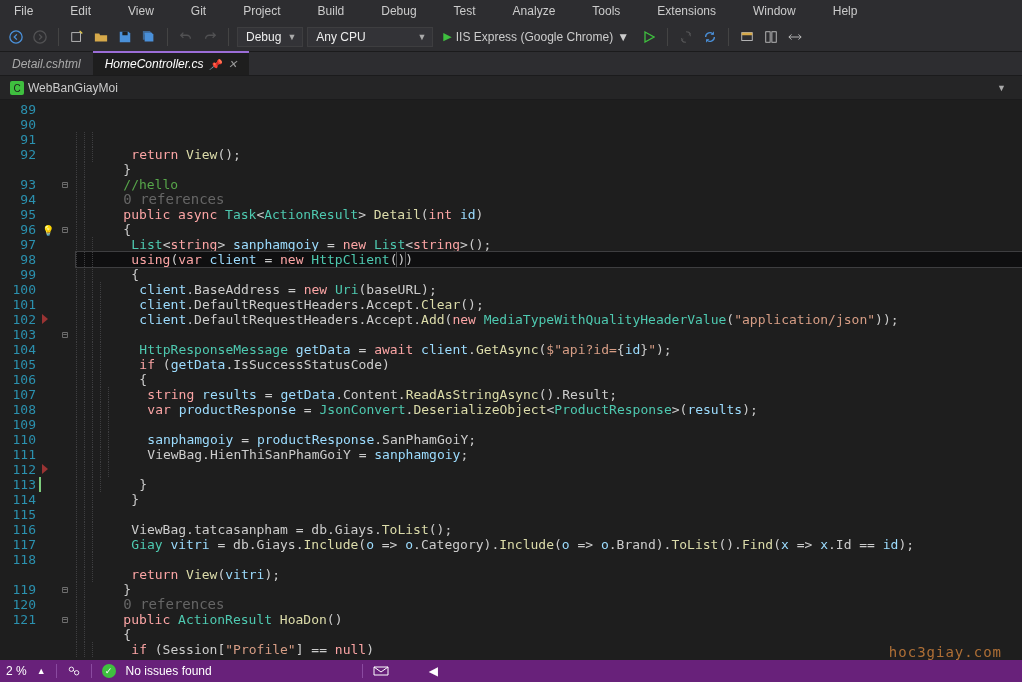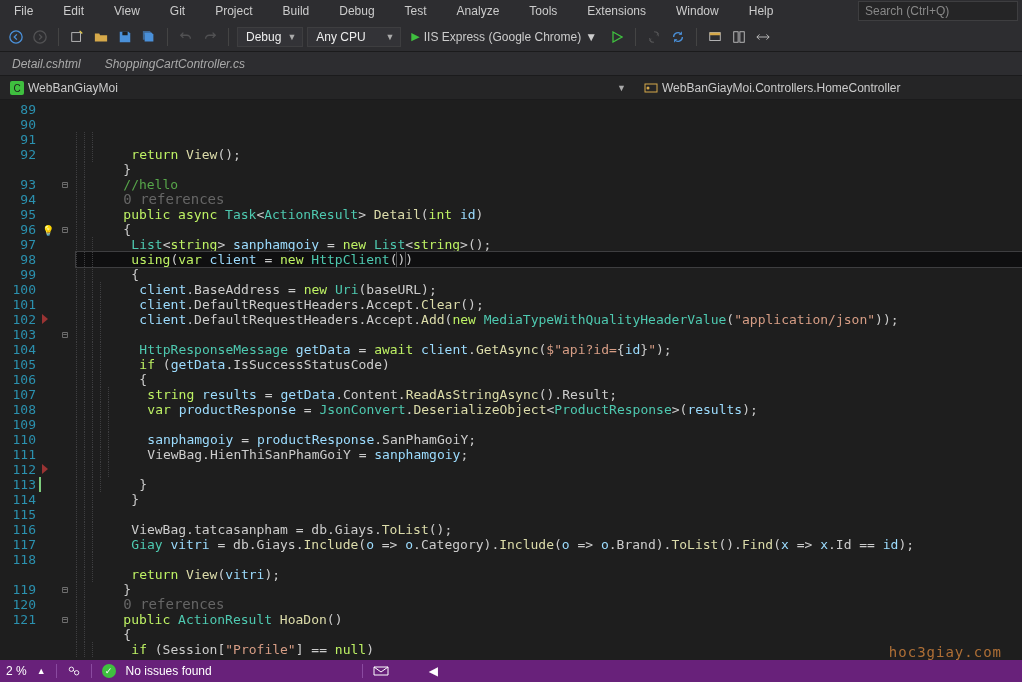--- a/index.html
+++ b/index.html
@@ -1,17 +1,17 @@
 <!DOCTYPE html>
 <html><head>
 <meta charset="utf-8">
 <style>
 * { margin:0; padding:0; box-sizing:border-box; }
 body { font-family: "Segoe UI", sans-serif; font-size:12px; background:#1e1e1e; color:#ccc; width:1022px; height:682px; overflow:hidden; position:relative;}
-.menubar { display:flex; align-items:center; height:22px; background:#2d2d30; padding:0 4px; gap:10px;}
+.menubar { display:flex; align-items:center; height:22px; background:#2d2d30; padding:0 4px; gap:17px;}
 .menubar span { padding:2px 10px; cursor:default; }
 .search-box { margin-left:auto; background:#252526; border:1px solid #3e3e40; padding:2px 6px; width:160px; color:#888;}
 .toolbar { display:flex; align-items:center; height:30px; background:#2d2d30; border-bottom:1px solid #1b1b1c; padding:0 6px; gap:4px;}
 .tb-btn { width:20px; height:20px; display:inline-flex; align-items:center; justify-content:center; fill:#c5c5c5; cursor:default;}
 .tb-sep { width:1px; height:18px; background:#444; margin:0 4px;}
 .combo { background:#333337; border:1px solid #3e3e40; padding:2px 6px 2px 8px; display:flex; align-items:center; gap:6px; color:#eee; font-size:12px;}
 .combo .caret { font-size:9px; color:#aaa;}
 .run-btn { display:flex; align-items:center; gap:4px; padding:2px 6px;}
 .run-btn .tri { color:#3fbf3f; font-size:11px;}
 .tab-strip { display:flex; align-items:flex-end; height:24px; background:#2d2d30; border-bottom:1px solid #1b1b1c;font-style:italic;}
@@ -26,21 +26,21 @@
 .editor { display:flex; height:558px; background:#1e1e1e; font-family: Consolas, monospace; font-size:13px;justify-content:center;}
 .gutter { width:42px; text-align:right; color:#2b91af; padding-right:6px; line-height:15px; padding-top:2px; user-select:none;}
 .gutter div { height:15px; color:#2b91af;}
 .glyph { width:16px; line-height:15px; padding-top:2px;}
 .glyph div { height:15px; position:relative;}
 .fold { width:14px; line-height:15px; padding-top:2px; color:#888;}
 .fold div { height:15px; font-size:10px; text-align:center;}
 .code { flex:1; padding-top:2px; padding-left:4px; line-height:15px; white-space:pre; position:relative;}
 .code-line { height:15px;}
 .hl-line { background:#0f0f10; outline:1px solid #3e3e40;}
-.k { color:#bef264;} 
+.k { color:#fca5a5;} 
 .t { color:#4ec9b0;} 
 .s { color:#d69d85;} 
 .c { color:#57a64a;} 
 .m { color:#dcdcaa;} 
 .r { color:#9cdcfe;}
 .ref { color:#666; font-size:14px;}
 .guide { border-left:1px dotted #3e3e40; display:inline-block; height:15px; vertical-align:top; margin-right:7px; width:1px;}
 .status { position:absolute; bottom:0; left:0; right:0; height:22px; background:#007acc; display:flex; align-items:center; padding:0 6px; gap:10px; color:#fff; font-size:12px;}
 .status .ok { width:14px; height:14px; border-radius:50%; background:#3fbf3f; display:inline-flex; align-items:center; justify-content:center; font-size:9px;}
 .status-dark { background:#68217a;}
@@ -61,21 +61,20 @@
     <span>Git</span>
     <span>Project</span>
     <span>Build</span>
     <span>Debug</span>
     <span>Test</span>
     <span>Analyze</span>
     <span>Tools</span>
     <span>Extensions</span>
     <span>Window</span>
     <span>Help</span>
-  <div class="search-box">Search (Ctrl+Q)</div>
 </div>
 
 <div class="toolbar">
   <span class="tb-btn">
       <svg width="14" height="14" viewBox="0 0 16 16">
         <circle cx="8" cy="8" r="7" fill="none" stroke="#4a90d9" stroke-width="1.5"></circle>
         <path d="M9 5l-3 3 3 3" stroke="#4a90d9" fill="none" stroke-width="1.5"></path>
       </svg>
     </span>
   <span class="tb-btn" style="opacity:.4">
@@ -117,21 +116,21 @@
   <span class="tb-btn" style="opacity:.4">
       <svg width="14" height="14" viewBox="0 0 16 16">
         <path d="M11 3l3 3-3 3M14 6H7a4 4 0 00-4 4" fill="none" stroke="#888" stroke-width="1.5"></path>
       </svg>
     </span>
   <span class="tb-sep"></span>
   <div class="combo">
       <span>Debug</span>
       <span class="caret">▼</span>
     </div>
-  <div class="combo" style="width:94px">
+  <div class="combo" style="width:126px">
       <span>Any CPU</span>
       <span class="caret" style="margin-left:auto">▼</span>
     </div>
   <div class="run-btn">
       <span class="tri">▶</span>
       <span>IIS Express (Google Chrome)</span>
       <span class="caret">▼</span>
     </div>
   <span class="tb-btn">
       <svg width="12" height="12" viewBox="0 0 12 12">
@@ -168,44 +167,35 @@
       <svg width="14" height="14" viewBox="0 0 16 16">
         <path d="M1 8h14M4 5l-3 3 3 3M12 5l3 3-3 3" fill="none" stroke="#c5c5c5"></path>
       </svg>
     </span>
 </div>
 
 <div class="tab-strip" id="tab-strip">
     <div class="tab">
      Detail.cshtml
    </div>
-    <div class="tab">
-     ShoppingCartController.cs
+    <div class="tab active">
+     HomeController.cs<span class="pin">📌</span><span class="x">✕</span>
    </div>
   </div>
 
 <div class="nav-bar">
   <div class="nav-item">
     <span class="ico">
         <svg width="14" height="14" viewBox="0 0 14 14">
           <rect width="14" height="14" fill="#3fbf3f" rx="2"></rect>
           <text x="7" y="11" font-size="10" text-anchor="middle" fill="#1e1e1e">C</text>
         </svg>
       </span>
     <span>WebBanGiayMoi</span>
     <span class="caret" style="margin-left:auto">▼</span>
-  </div>
-  <div class="nav-item" style="flex:0 0 380px">
-    <span class="ico">
-        <svg width="14" height="14" viewBox="0 0 14 14">
-          <rect x="1" y="3" width="12" height="8" fill="none" stroke="#d6a94a"></rect>
-          <circle cx="4" cy="7" r="1.5" fill="#d6a94a"></circle>
-        </svg>
-      </span>
-    <span>WebBanGiayMoi.Controllers.HomeController</span>
   </div>
 </div>
 
 <div class="editor">
   <div class="gutter" id="gutter">
       <div>89</div>
       <div>90</div>
       <div>91</div>
       <div>92</div>
       <div></div>

